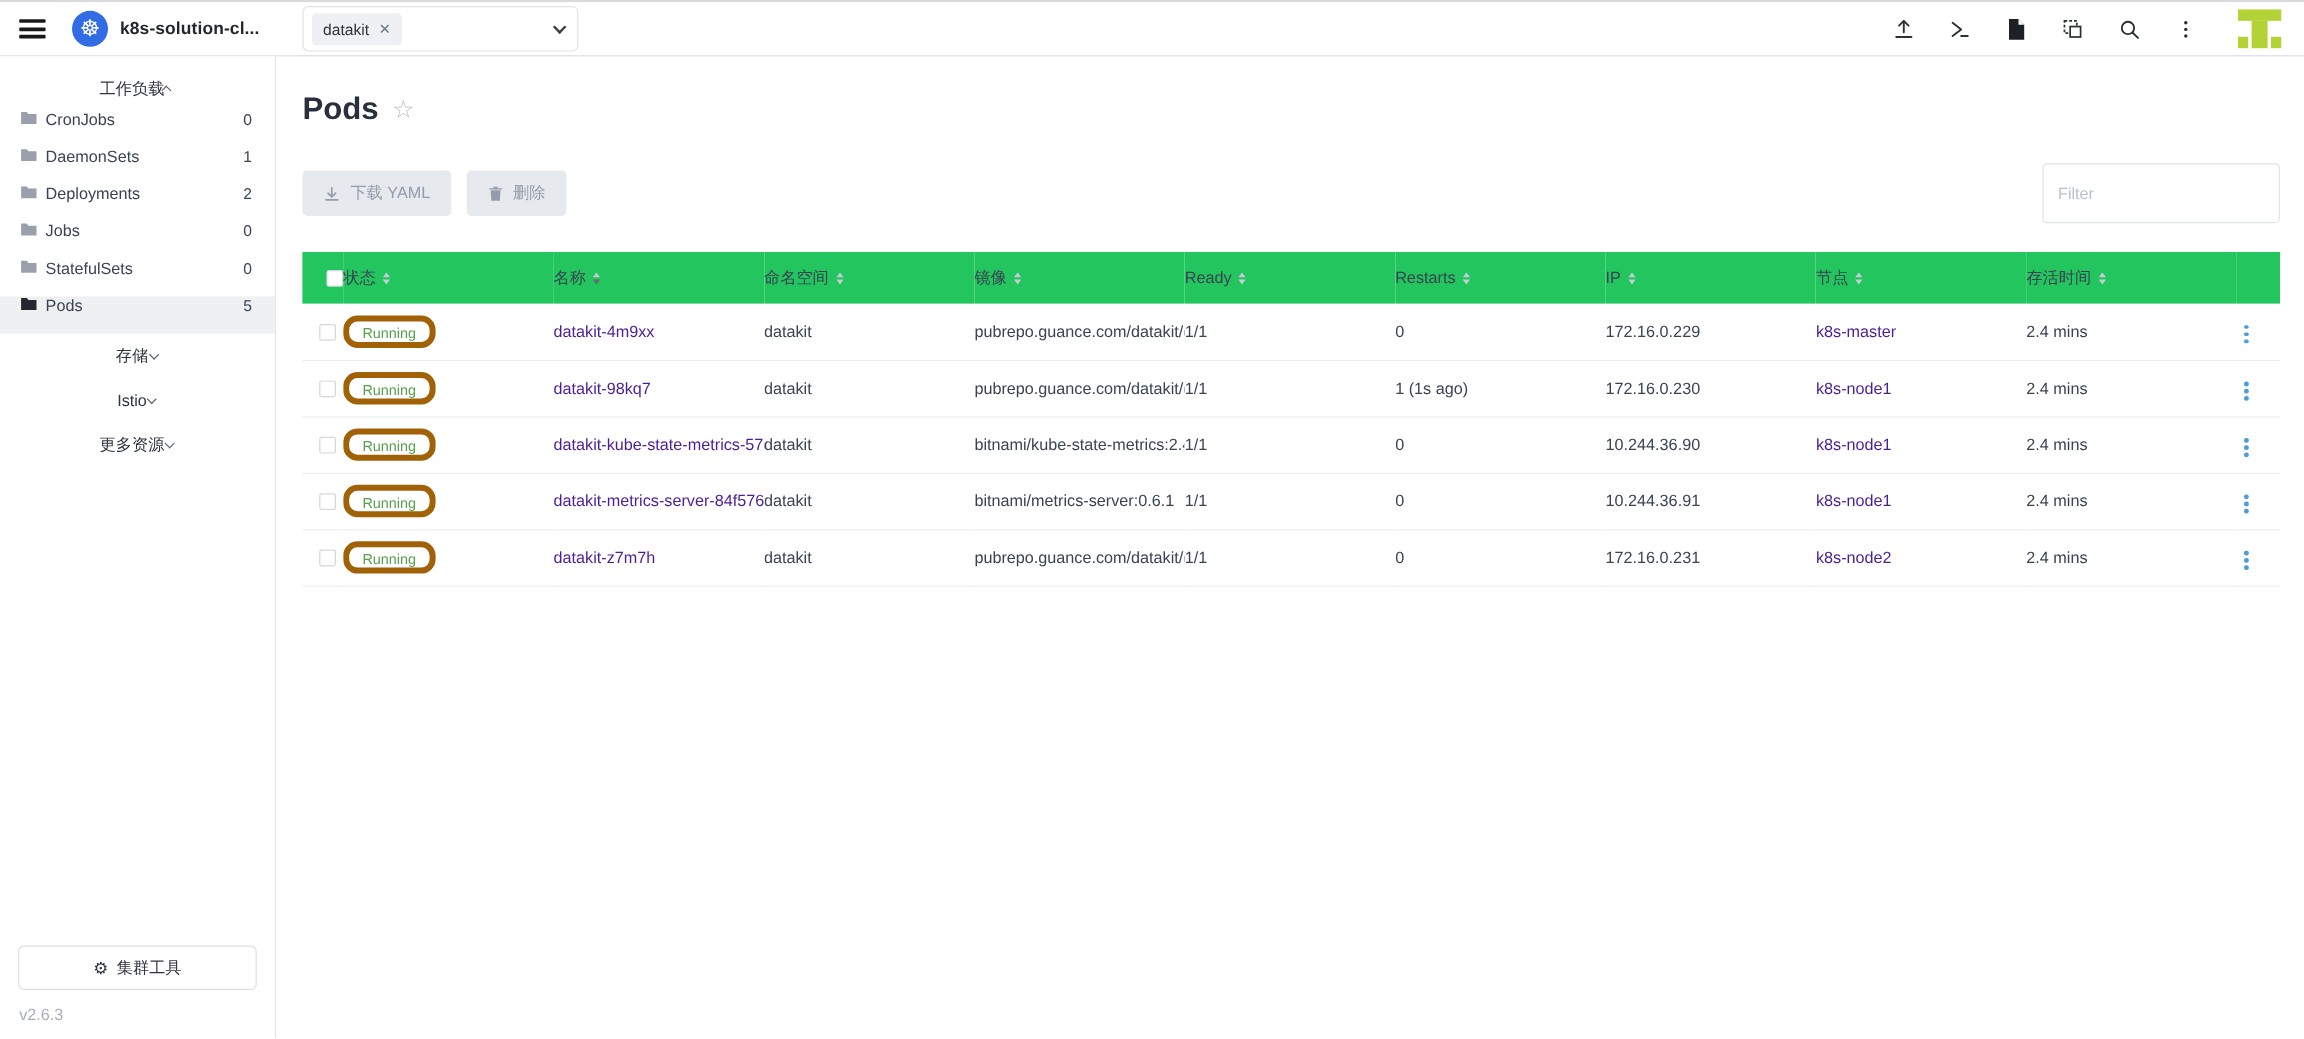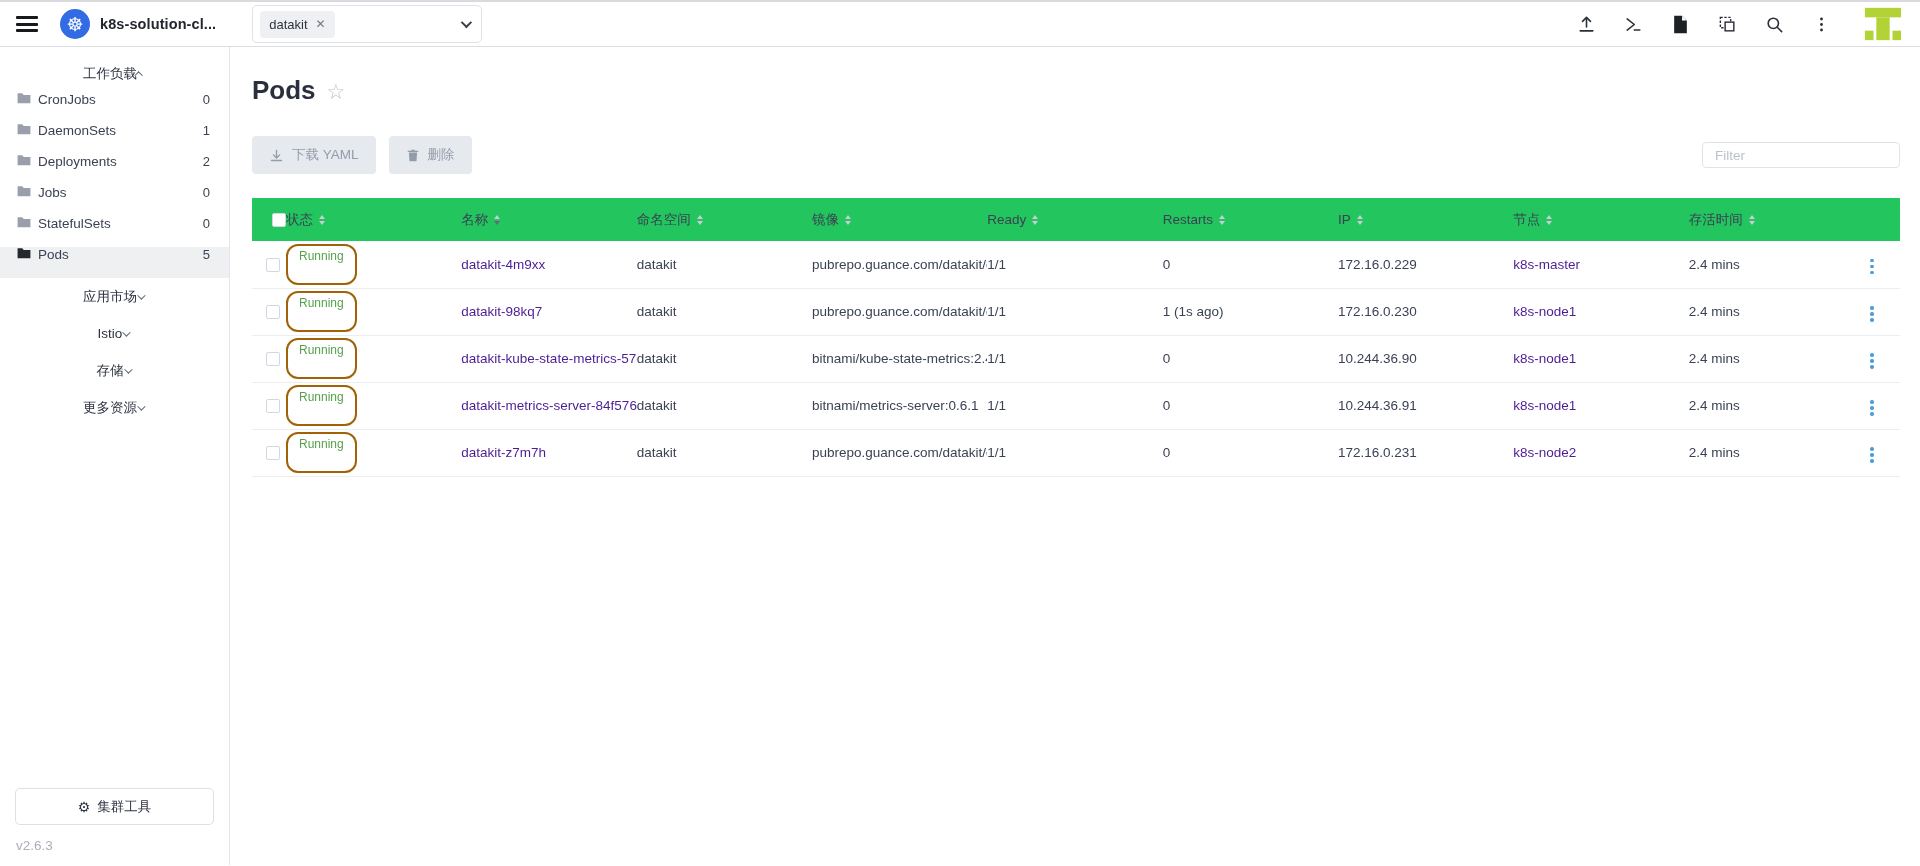--- a/index.html
+++ b/index.html
@@ -44,37 +44,37 @@
   .gear { font-size:14px; line-height:1; color:#2d3340; }
   .version { margin-top:13px; color:#a9afba; font-size:13.5px; padding-left:1px; }
 
   
   .content { flex:1; padding:30px 20px 0 22px; min-width:0; }
   .page-title { display:flex; align-items:center; gap:11px; font-size:26px; font-weight:700; color:#2a2f3e; line-height:1; }
   .star { color:#bcc1ca; font-size:21px; font-weight:400; cursor:pointer; padding-top:2px; }
   .toolbar { margin-top:33px; display:flex; align-items:center; }
   .btn-disabled { background:#e6e9ee; color:#949caa; font-size:13.5px; height:38px; padding:0 17px; border:none; border-radius:4px; display:flex; align-items:center; gap:8px; margin-right:13px; cursor:not-allowed; font-family:inherit; }
   .btn-disabled svg { display:block; }
-  .filter-input { margin-left:auto; width:198px; height:26px; border:1px solid #e0e3e9; border-radius:4px; padding:0 12px; font-size:13.5px; color:#3a4254; outline:none; font-family:inherit; background:#fff; }
+  .filter-input { margin-left:auto; width:198px; height:50px; border:1px solid #e0e3e9; border-radius:4px; padding:0 12px; font-size:13.5px; color:#3a4254; outline:none; font-family:inherit; background:#fff; }
   .filter-input::placeholder { color:#bbc1cc; }
 
   
   table.pods { margin-top:24px; width:100%; border-collapse:collapse; table-layout:fixed; font-size:13.5px; }
   thead th { background:#22c55e; height:43px; text-align:right; font-weight:400; color:#3b4252; padding:0 6px 0 0; }
   thead th.col-check, tbody td.col-check { padding:0 0 0 14px; width:34px; }
   .th-inner { display:flex; align-items:center; }
   .sort { display:inline-flex; flex-direction:column; gap:2px; margin-left:6px; cursor:pointer; }
   .sort i { width:0; height:0; border-left:3.5px solid transparent; border-right:3.5px solid transparent; display:block; }
   .sort .up { border-bottom:4px solid #c7ccd4; }
   .sort .dn { border-top:4px solid #c7ccd4; }
   th.sorted .sort .dn { border-top-color:#646b77; }
   tbody td { height:47px; border-bottom:1px solid #eceef2; padding:0 6px 0 0; color:#3a4254; white-space:nowrap; overflow:hidden; }
   tbody tr { background:#fff; }
   .checkbox { width:14px; height:14px; border:1px solid #d3d7df; border-radius:2px; display:inline-block; background:#fff; cursor:pointer; vertical-align:middle; }
-  .badge { display:inline-block; border:2px solid #a16207; color:#57a14c; padding:3px 11px 20px; border-radius:12px; font-size:12px; line-height:1.2; background:#fff; }
+  .badge { display:inline-block; border:5px solid #a16207; color:#57a14c; padding:3px 11px 0; border-radius:12px; font-size:12px; line-height:1.2; background:#fff; }
   .link { color:#4c1d95; text-decoration:none; cursor:pointer; }
   .kebab { display:inline-flex; flex-direction:column; gap:2.5px; align-items:center; cursor:pointer; padding:4px 6px; }
   .kebab i { width:3.5px; height:3.5px; border-radius:50%; background:#4a9edb; display:block; }
 
   .col-status{width:100px;} .col-name{width:404px;} .col-ns{width:110px;}
   .col-image{width:406px;} .col-ready{width:86px;} .col-restarts{width:104px;}
   .col-ip{width:128px;} .col-node{width:146px;} .col-age{width:90px;margin-left:35px;} .col-kebab{width:36px;}
 </style>
 </head>
 <body>
@@ -207,30 +207,26 @@
             <svg width="14" height="12" viewBox="0 0 24 20" fill="currentColor">
               <path d="M1 2h8l2.5 3H23v14H1z"></path>
             </svg>
           </span>
           <span>Pods</span>
           <span class="count">5</span>
         </div>
     </div>
 
     <div>
-      <div class="group-header">
-          <span>应用市场</span>
+        <div class="group-header">
+          <span>存储</span>
           <span class="chev down small"></span>
         </div>
         <div class="group-header">
           <span>Istio</span>
-          <span class="chev down small"></span>
-        </div>
-        <div class="group-header">
-          <span>存储</span>
           <span class="chev down small"></span>
         </div>
         <div class="group-header">
           <span>更多资源</span>
           <span class="chev down small"></span>
         </div>
     </div>
 
     <div class="sidebar-footer">
       <button class="cluster-tools-btn">

